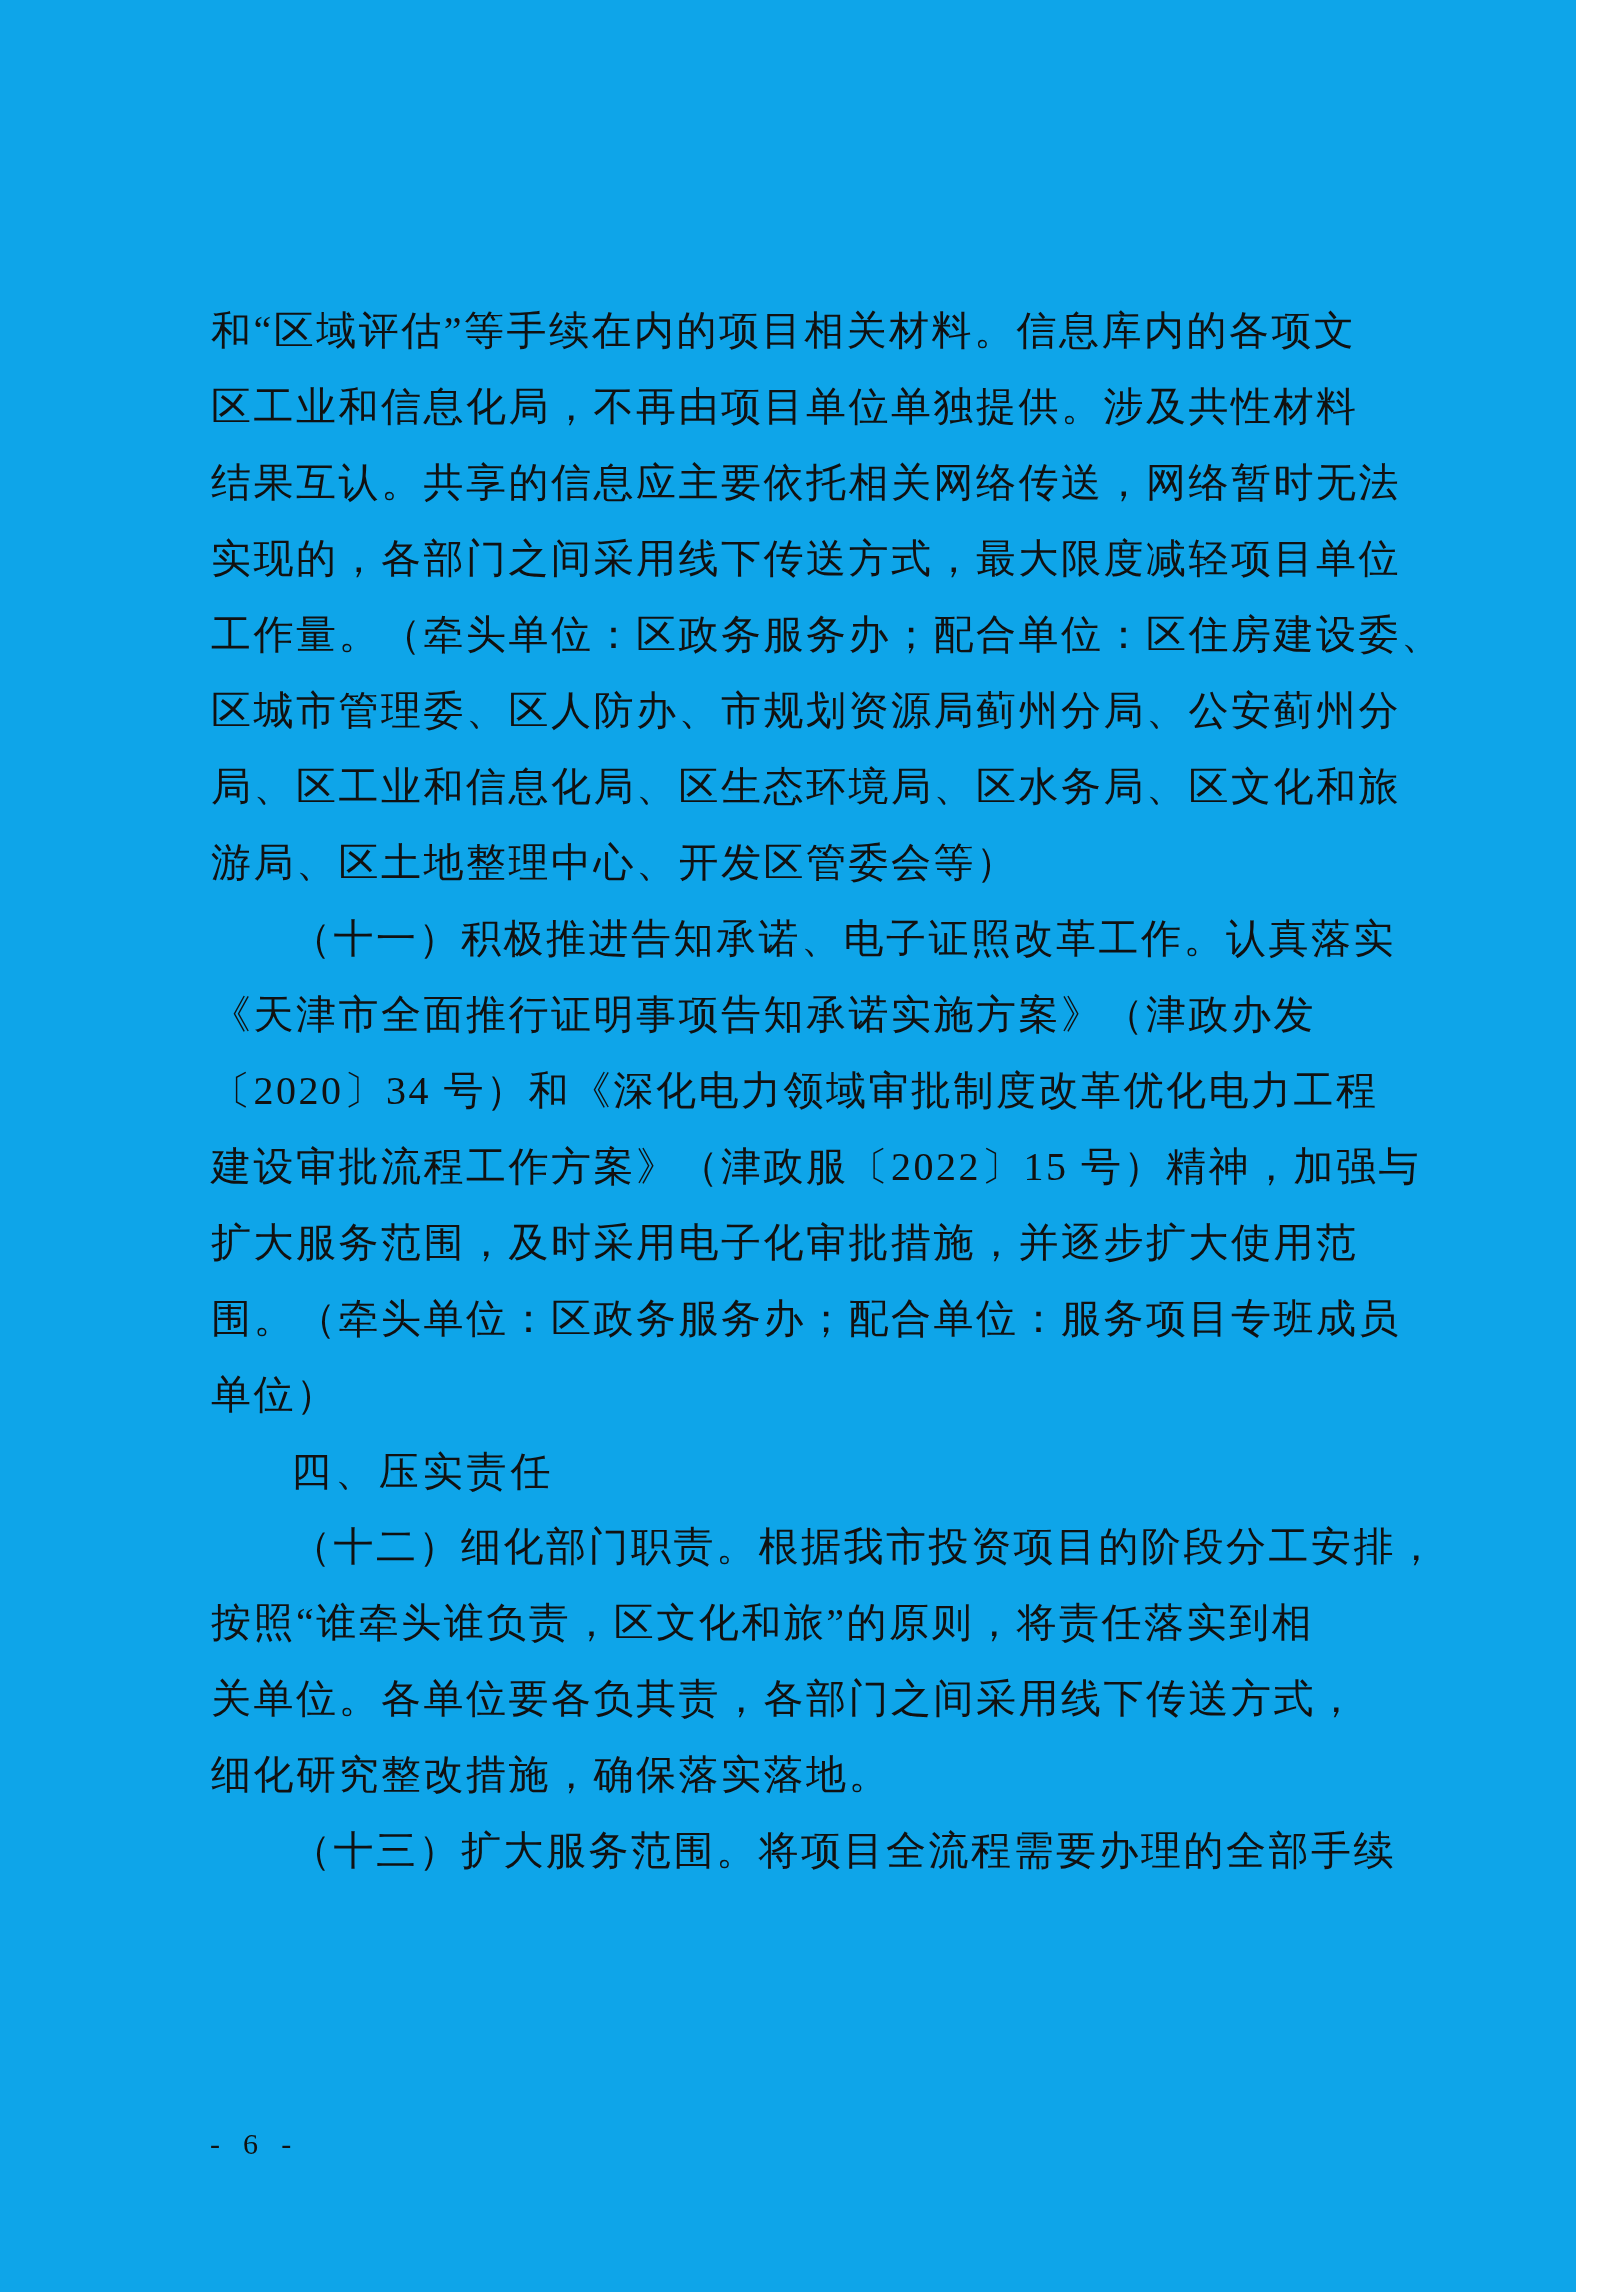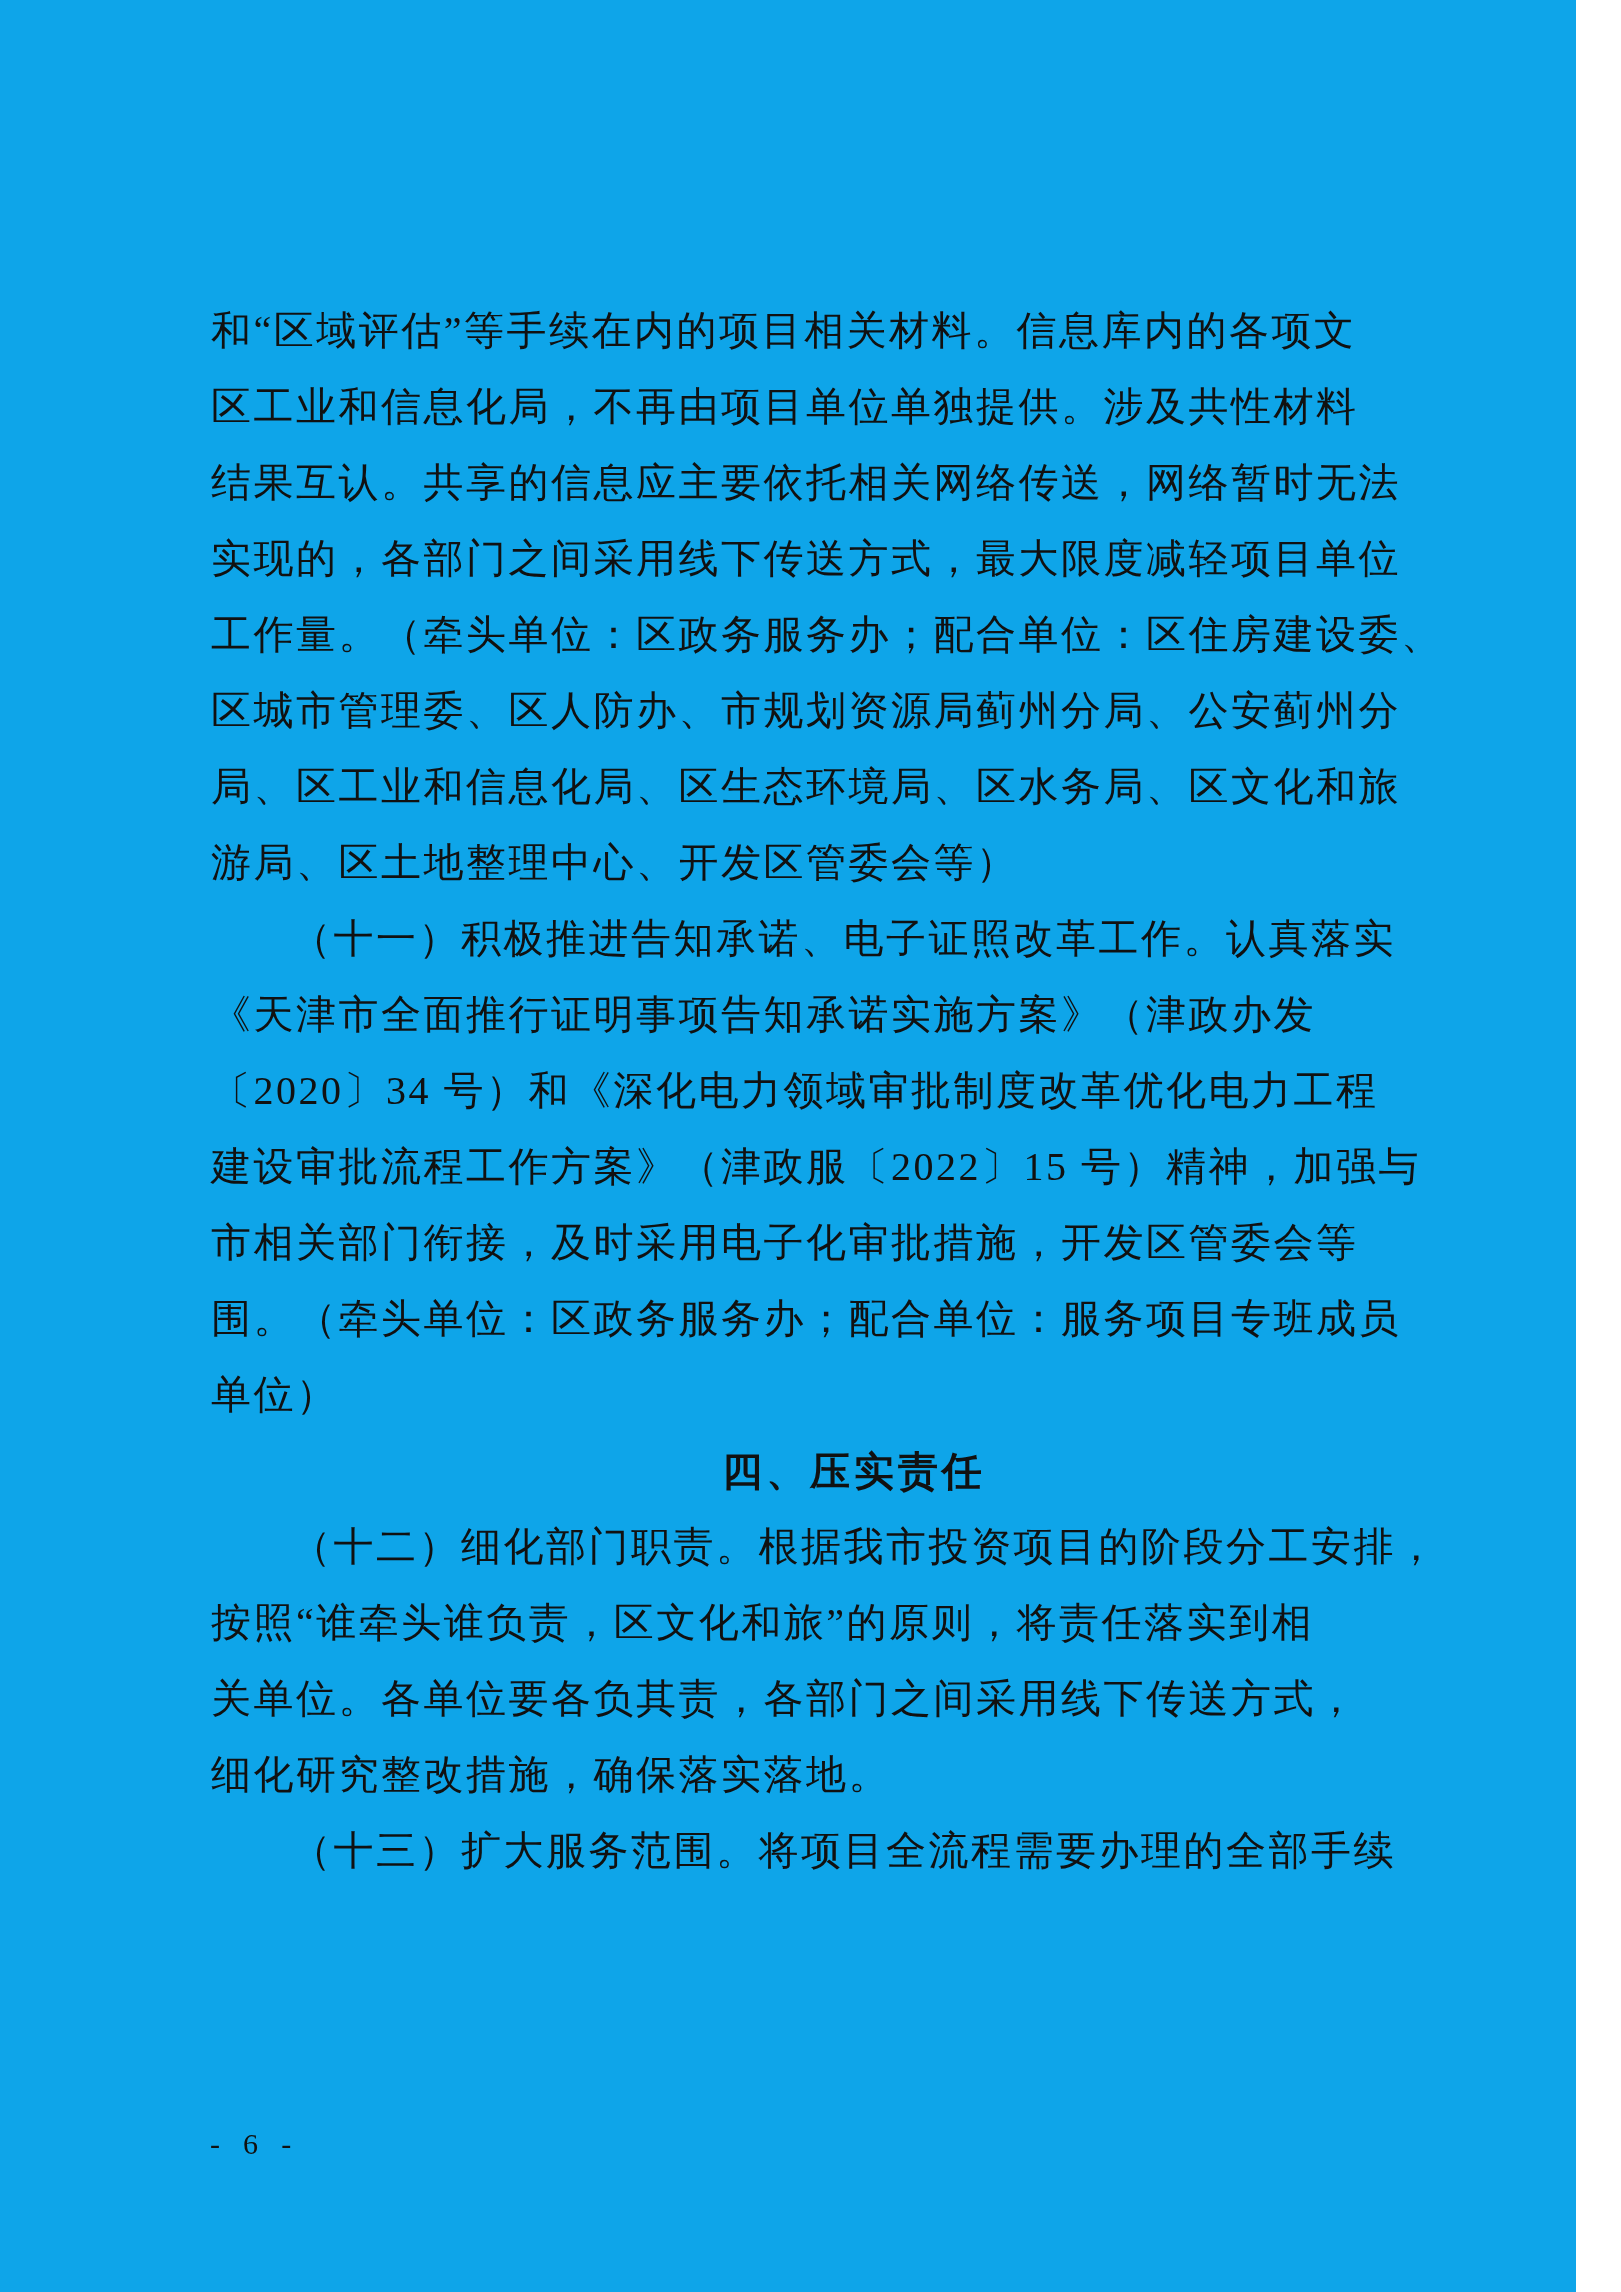--- a/index.html
+++ b/index.html
@@ -28,23 +28,22 @@
     font-size: 40px;
     letter-spacing: 2.5px;
     white-space: nowrap;
     color: #111111;
   }
   .indent {
     padding-left: 80px;
   }
   .heading {
     font-family: "Liberation Sans", "DejaVu Sans", sans-serif;
-    font-weight: bold;
+    font-weight: normal;
     letter-spacing: 3.9px;
-    text-align: center;
   }
   .page-number {
     position: absolute;
     left: 210px;
     top: 2127px;
     font-size: 30px;
     letter-spacing: 7.8px;
     color: #111111;
     font-family: "Liberation Serif", "DejaVu Serif", serif;
   }
@@ -59,21 +58,21 @@
     <div class="line">结果互认。共享的信息应主要依托相关网络传送，网络暂时无法</div>
     <div class="line">实现的，各部门之间采用线下传送方式，最大限度减轻项目单位</div>
     <div class="line">工作量。（牵头单位：区政务服务办；配合单位：区住房建设委、</div>
     <div class="line">区城市管理委、区人防办、市规划资源局蓟州分局、公安蓟州分</div>
     <div class="line">局、区工业和信息化局、区生态环境局、区水务局、区文化和旅</div>
     <div class="line">游局、区土地整理中心、开发区管委会等）</div>
     <div class="line indent">（十一）积极推进告知承诺、电子证照改革工作。认真落实</div>
     <div class="line">《天津市全面推行证明事项告知承诺实施方案》（津政办发</div>
     <div class="line">〔2020〕34 号）和《深化电力领域审批制度改革优化电力工程</div>
     <div class="line">建设审批流程工作方案》（津政服〔2022〕15 号）精神，加强与</div>
-    <div class="line">市相关部门衔接，及时采用电子化审批措施，开发区管委会等</div>
+    <div class="line">扩大服务范围，及时采用电子化审批措施，并逐步扩大使用范</div>
     <div class="line">围。（牵头单位：区政务服务办；配合单位：服务项目专班成员</div>
     <div class="line">单位）</div>
     <div class="line indent heading">四、压实责任</div>
     <div class="line indent">（十二）细化部门职责。根据我市投资项目的阶段分工安排，</div>
     <div class="line">按照“谁牵头谁负责，区文化和旅”的原则，将责任落实到相</div>
     <div class="line">关单位。各单位要各负其责，各部门之间采用线下传送方式，</div>
     <div class="line">细化研究整改措施，确保落实落地。</div>
     <div class="line indent">（十三）扩大服务范围。将项目全流程需要办理的全部手续</div>
   </div>
   <div class="page-number">- 6 -</div>

